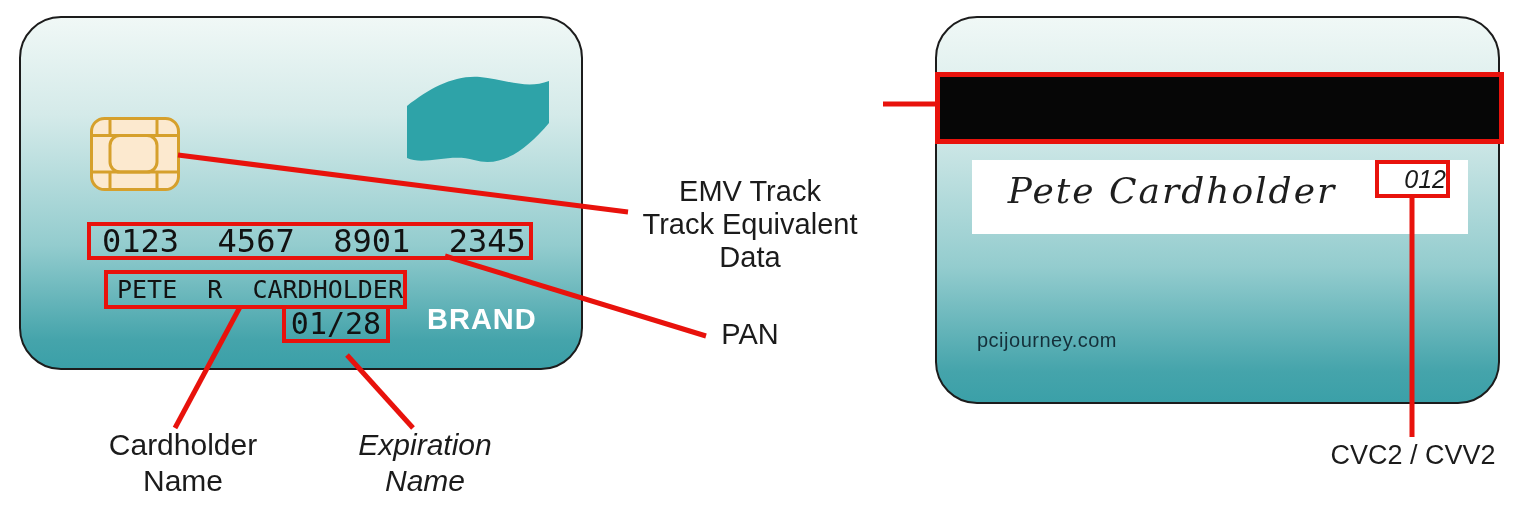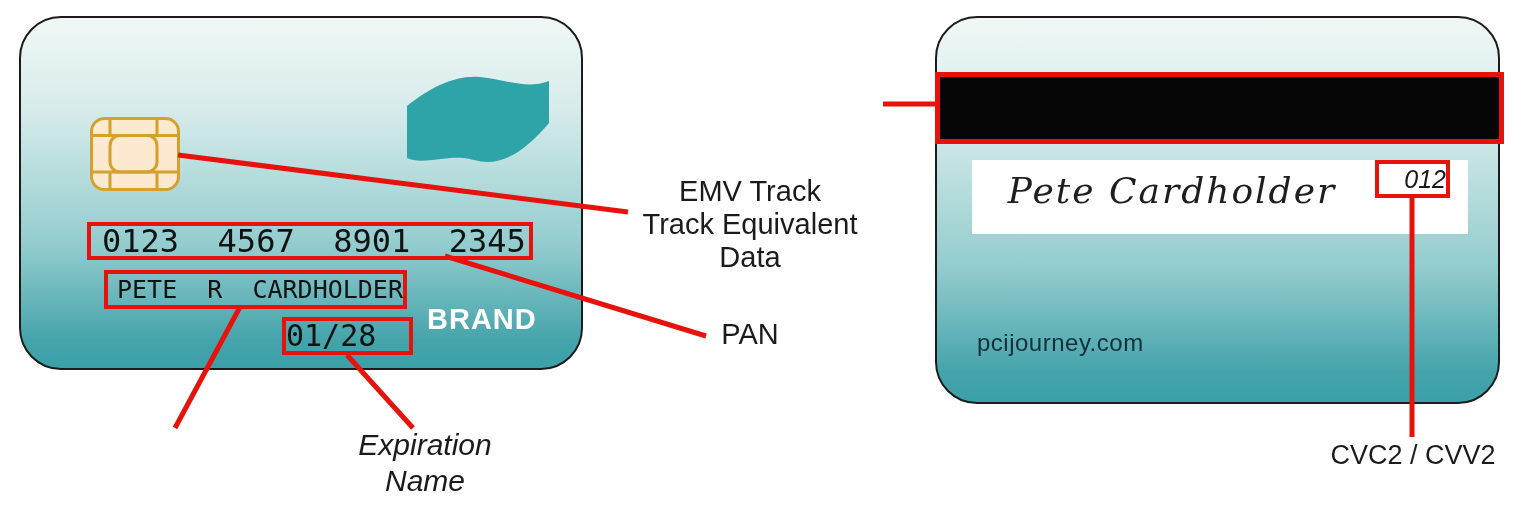--- a/index.html
+++ b/index.html
@@ -14,33 +14,33 @@
   }
   .card.front{left:19px;top:16px;width:564px;height:354px;}
   .card.back{left:935px;top:16px;width:565px;height:388px;}
   .abs{position:absolute;box-sizing:border-box;}
   .redbox{border:4px solid #e8120c;background:transparent;display:flex;align-items:center;}
   .mono{font-family:"DejaVu Sans Mono",monospace;color:#121212;white-space:pre;}
   .pan-box{left:66px;top:204px;width:446px;height:38px;padding-left:11px;}
   .pan-text{font-size:32px;line-height:30px;}
   .name-box{left:68px;top:252px;width:303px;height:39px;padding-left:9px;margin-left:15px;}
   .name-text{font-size:25px;line-height:25px;}
-  .date-box{left:261px;top:299px;width:131px;height:38px;justify-content:flex-start;}
+  .date-box{left:261px;top:287px;width:108px;height:38px;justify-content:center;}
   .date-text{font-size:30px;line-height:30px;}
   .brand{left:406px;top:285px;width:140px;text-align:left;color:#ffffff;
          font-size:29px;font-weight:bold;letter-spacing:1px;}
   .stripe{left:-2px;top:54px;width:569px;height:72px;background:#060606;
           border:5px solid #e8120c;}
   .sig-panel{left:35px;top:142px;width:496px;height:74px;background:#ffffff;}
   .signature{left:40px;top:152px;width:390px;text-align:center;
              font-family:"DejaVu Serif",serif;font-style:italic;
              font-size:36px;color:#1e1e1e;letter-spacing:2px;}
   .cvc-box{left:438px;top:142px;width:75px;height:38px;background:#ffffff;justify-content:flex-end;}
   .cvc-text{font-style:italic;font-size:25px;color:#1a1a1a;font-family:"Liberation Sans",sans-serif;}
-  .website{left:40px;top:311px;font-size:24px;color:#14303a;letter-spacing:0.5px;}
+  .website{left:40px;top:311px;font-size:20px;color:#14303a;letter-spacing:0.5px;}
   .label{position:absolute;color:#1b1b1b;text-align:center;}
   .lbl-magstripe{left:600px;top:67px;width:300px;font-size:29px;line-height:35px;}
   .lbl-emv{left:580px;top:175px;width:340px;font-size:29px;line-height:33px;}
   .lbl-pan{left:700px;top:318px;width:100px;font-size:29px;}
   .lbl-cardholder{left:83px;top:427px;width:200px;font-size:30px;line-height:36px;}
   .lbl-expiration{left:325px;top:427px;width:200px;font-size:30px;line-height:36px;font-style:italic;}
   .lbl-cvc{left:1283px;top:440px;width:260px;font-size:27px;}
   .leaders{position:absolute;left:0;top:0;width:1536px;height:513px;pointer-events:none;}
 </style>
 </head>
@@ -90,20 +90,24 @@
 
 
   <div class="label lbl-emv">
     <div>EMV Track</div>
     <div>Track Equivalent</div>
     <div>Data</div>
   </div>
 
   <div class="label lbl-pan">PAN</div>
 
+  <div class="label lbl-cardholder">
+    <div>Cardholder</div>
+    <div>Name</div>
+  </div>
 
   <div class="label lbl-expiration">
     <div>Expiration</div>
     <div>Name</div>
   </div>
 
   <div class="label lbl-cvc">CVC2 / CVV2</div>
 
   <svg class="leaders" viewBox="0 0 1536 513">
     <g stroke="#e8120c" stroke-width="5" fill="none">

